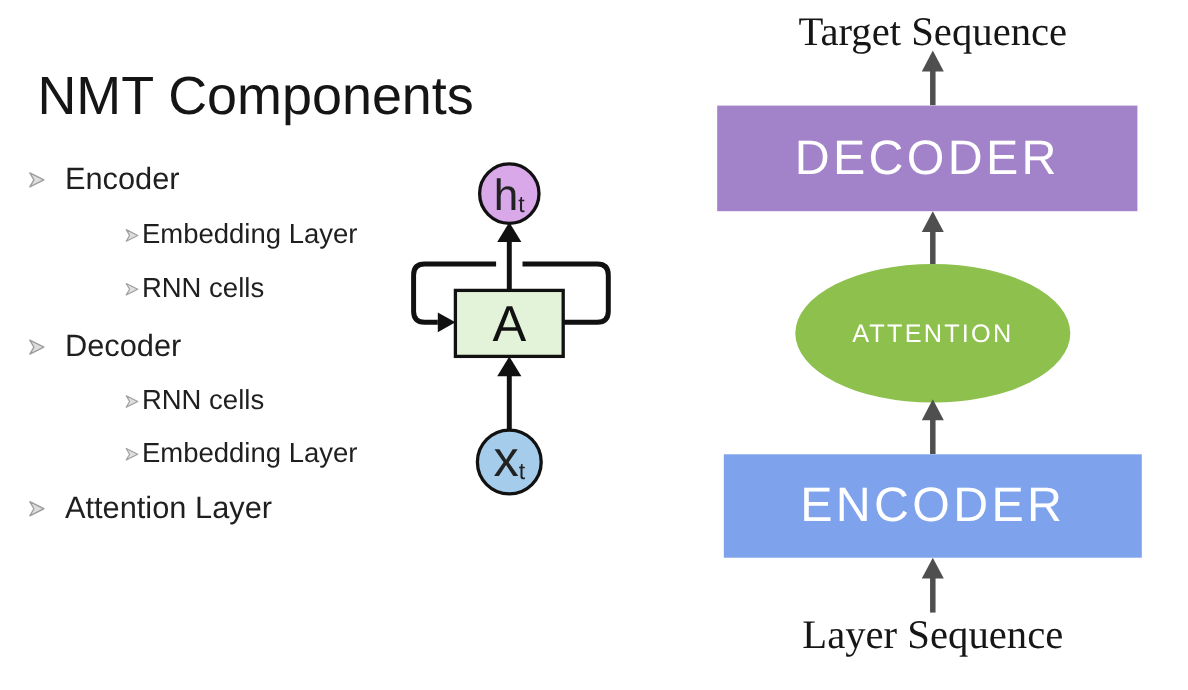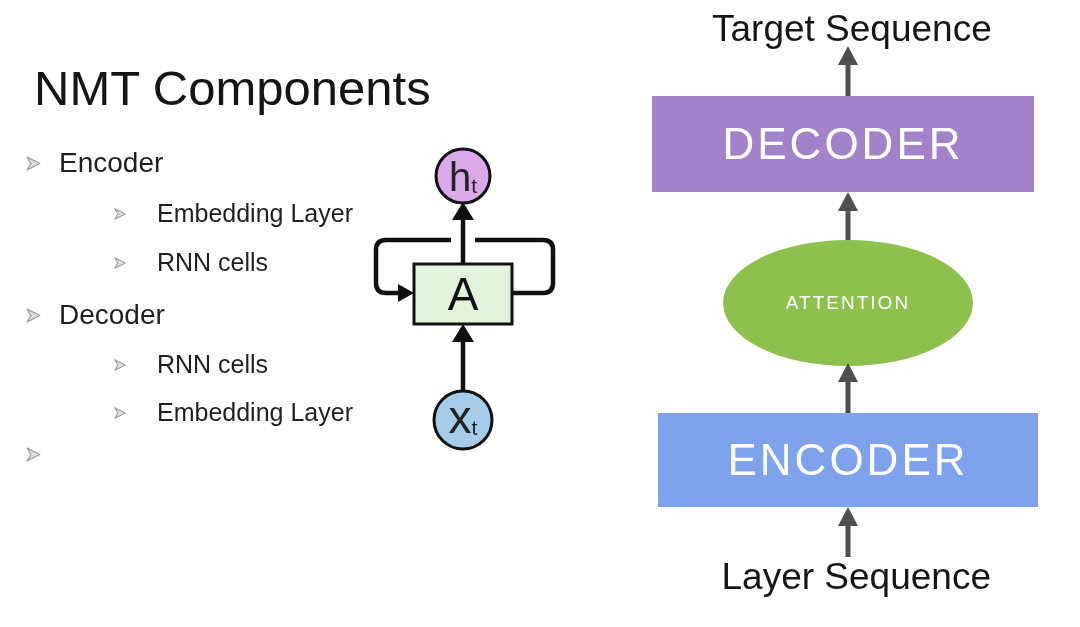--- a/index.html
+++ b/index.html
@@ -7,41 +7,42 @@
     position:relative;width:1080px;height:627px;background:#ffffff;
     font-family:"Liberation Sans", sans-serif;overflow:hidden;
   }
   
   .title{
     position:absolute;left:24px;top:50px;margin:10px;
     font-size:49px;font-weight:400;color:#151515;letter-spacing:0;
   }
   .b-row{position:absolute;display:flex;align-items:center;color:#1f1f1f;}
   .b-row.lvl1{left:25px;gap:17px;font-size:28px;}
-  .b-row.lvl2{left:113px;gap:30px;font-size:25px;}
+  .b-row.lvl2{left:113px;gap:2px;font-size:25px;}
   .b-row .chev{flex:0 0 auto;display:block;}
   
   .rnn-svg{position:absolute;left:350px;top:120px;}
   
   .seq-label{
-    position:absolute;font-size:37px;color:#161616;text-align:right;
+    position:absolute;font-size:37px;color:#161616;text-align:center;
     white-space:nowrap;
+    font-family:Liberation Serif, serif;
   }
   .seq-label.target{left:712px;top:8px;width:272px;}
   .seq-label.source{left:705px;top:556px;width:286px;}
   .flow-box{
     position:absolute;color:#ffffff;text-align:center;
     font-size:44px;letter-spacing:3px;font-weight:400;
   }
   .decoder{left:652px;top:96px;width:382px;height:96px;line-height:96px;background:#a283ca;}
   .encoder{left:658px;top:413px;width:380px;height:94px;line-height:94px;background:#7ea2ec;}
   .attention{
     position:absolute;left:723px;top:240px;width:250px;height:126px;line-height:126px;
     border-radius:50%;background:#8dc04d;color:#ffffff;text-align:center;
-    font-size:19px;letter-spacing:2px;
+    font-size:23px;letter-spacing:2px;
   }
   .arrow{position:absolute;}
 </style>
 </head>
 <body>
 
 <div class="slide">
 
   <h1 class="title">NMT Components</h1>
 
@@ -86,20 +87,21 @@
       <svg class="chev" width="14" height="14" viewBox="0 0 16 16">
           <path d="M2 2 L14 8 L2 14 L5.5 8 Z" fill="#dedede" stroke="#9e9e9e" stroke-width="1.2" stroke-linejoin="round"></path>
         </svg>
       <span>Embedding Layer</span>
     </div>
 
     <div class="b-row lvl1" style="top:446px">
       <svg class="chev" width="17" height="17" viewBox="0 0 16 16">
           <path d="M2 2 L14 8 L2 14 L5.5 8 Z" fill="#dedede" stroke="#9e9e9e" stroke-width="1.2" stroke-linejoin="round"></path>
         </svg>
+      <span>Attention Layer</span>
     </div>
 
   </div>
 
   <svg class="rnn-svg" width="230" height="340" viewBox="0 0 230 340">
 
     <path d="M162 173 H193 Q203 173 203 163 V130 Q203 120 193 120 H36 Q26 120 26 130 V163 Q26 173 36 173 H48" fill="none" stroke="#111111" stroke-width="4.5"></path>
     <polygon points="64,173 48,164 48,182" fill="#111111"></polygon>
 
     <rect x="101" y="111" width="24" height="18" fill="#ffffff"></rect>

